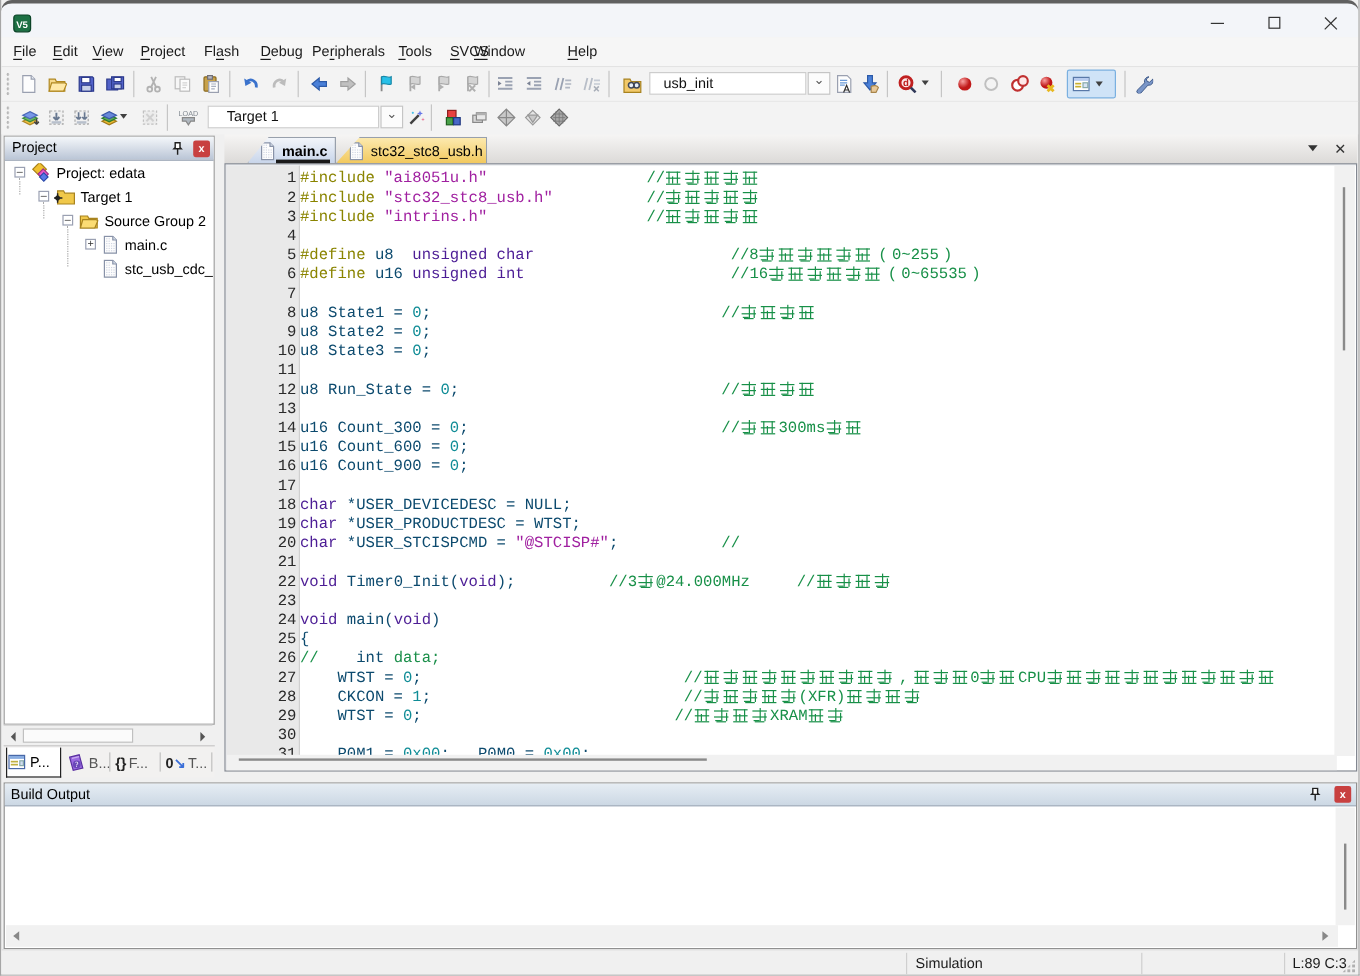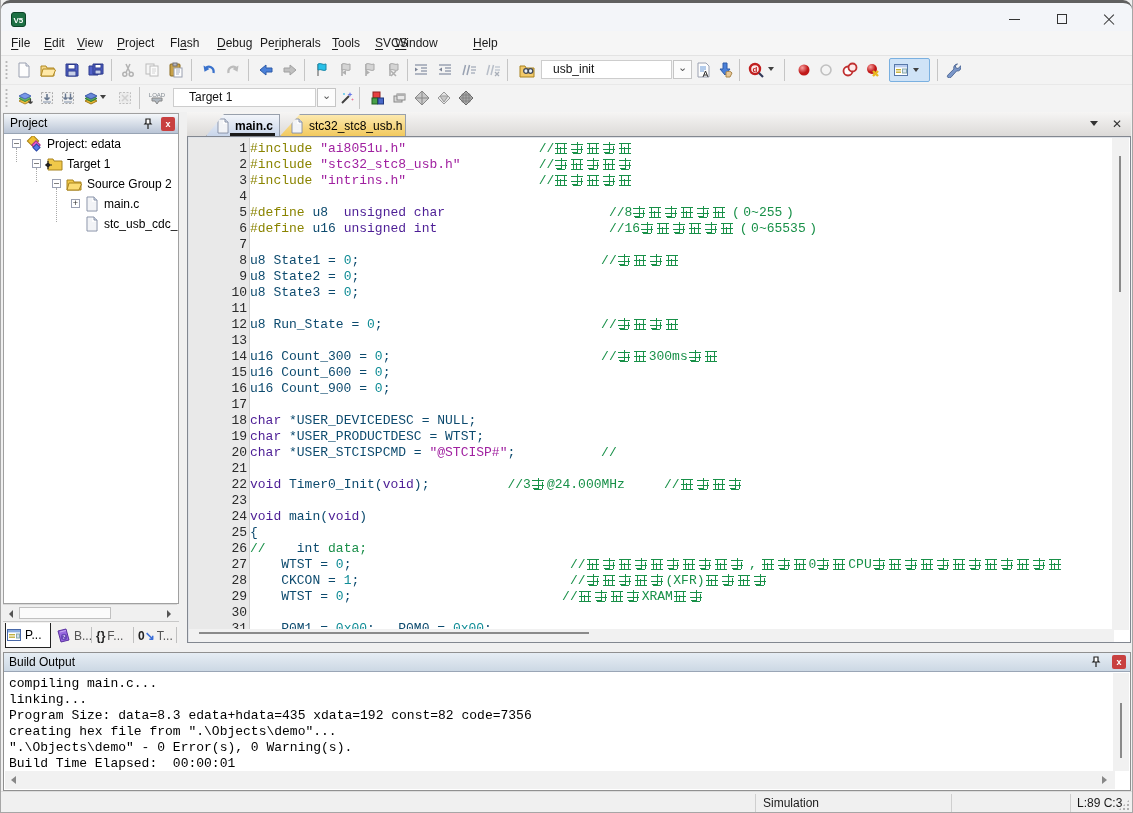--- a/index.html
+++ b/index.html
@@ -578,26 +578,20 @@
       </div>
   <div id="ehs">
         <div id="ehthumb"></div>
       </div>
  </div>
 </div>
 <div id="bo">
  <div id="bohead">Build Output<span style="position:absolute;right:28px;top:2px"><svg width="12" height="12" viewBox="0 0 12 12">
           <path d="M4 1h4v4l1 1H3l1-1zM3 6h6M6 6v5" stroke="#202020" stroke-width="1.2" fill="#fff"></path>
         </svg></span><span id="lpx" style="right:4px;top:2px">x</span></div>
- <pre id="bopre">compiling main.c...
-linking...
-Program Size: data=8.3 edata+hdata=435 xdata=192 const=82 code=7356
-creating hex file from ".\Objects\demo"...
-".\Objects\demo" - 0 Error(s), 0 Warning(s).
-Build Time Elapsed:  00:00:01</pre>
  <div id="bovs">
       <div id="bovthumb"></div>
     </div>
  <div id="bohs">
    <div class="sarr" style="left:6px;top:5px;border-right:5px solid #888"></div>
    <div class="sarr" style="right:8px;top:5px;border-left:5px solid #888"></div>
  </div>
 </div>
 <div id="sbar">
  <div class="svsep" style="left:754px"></div>

